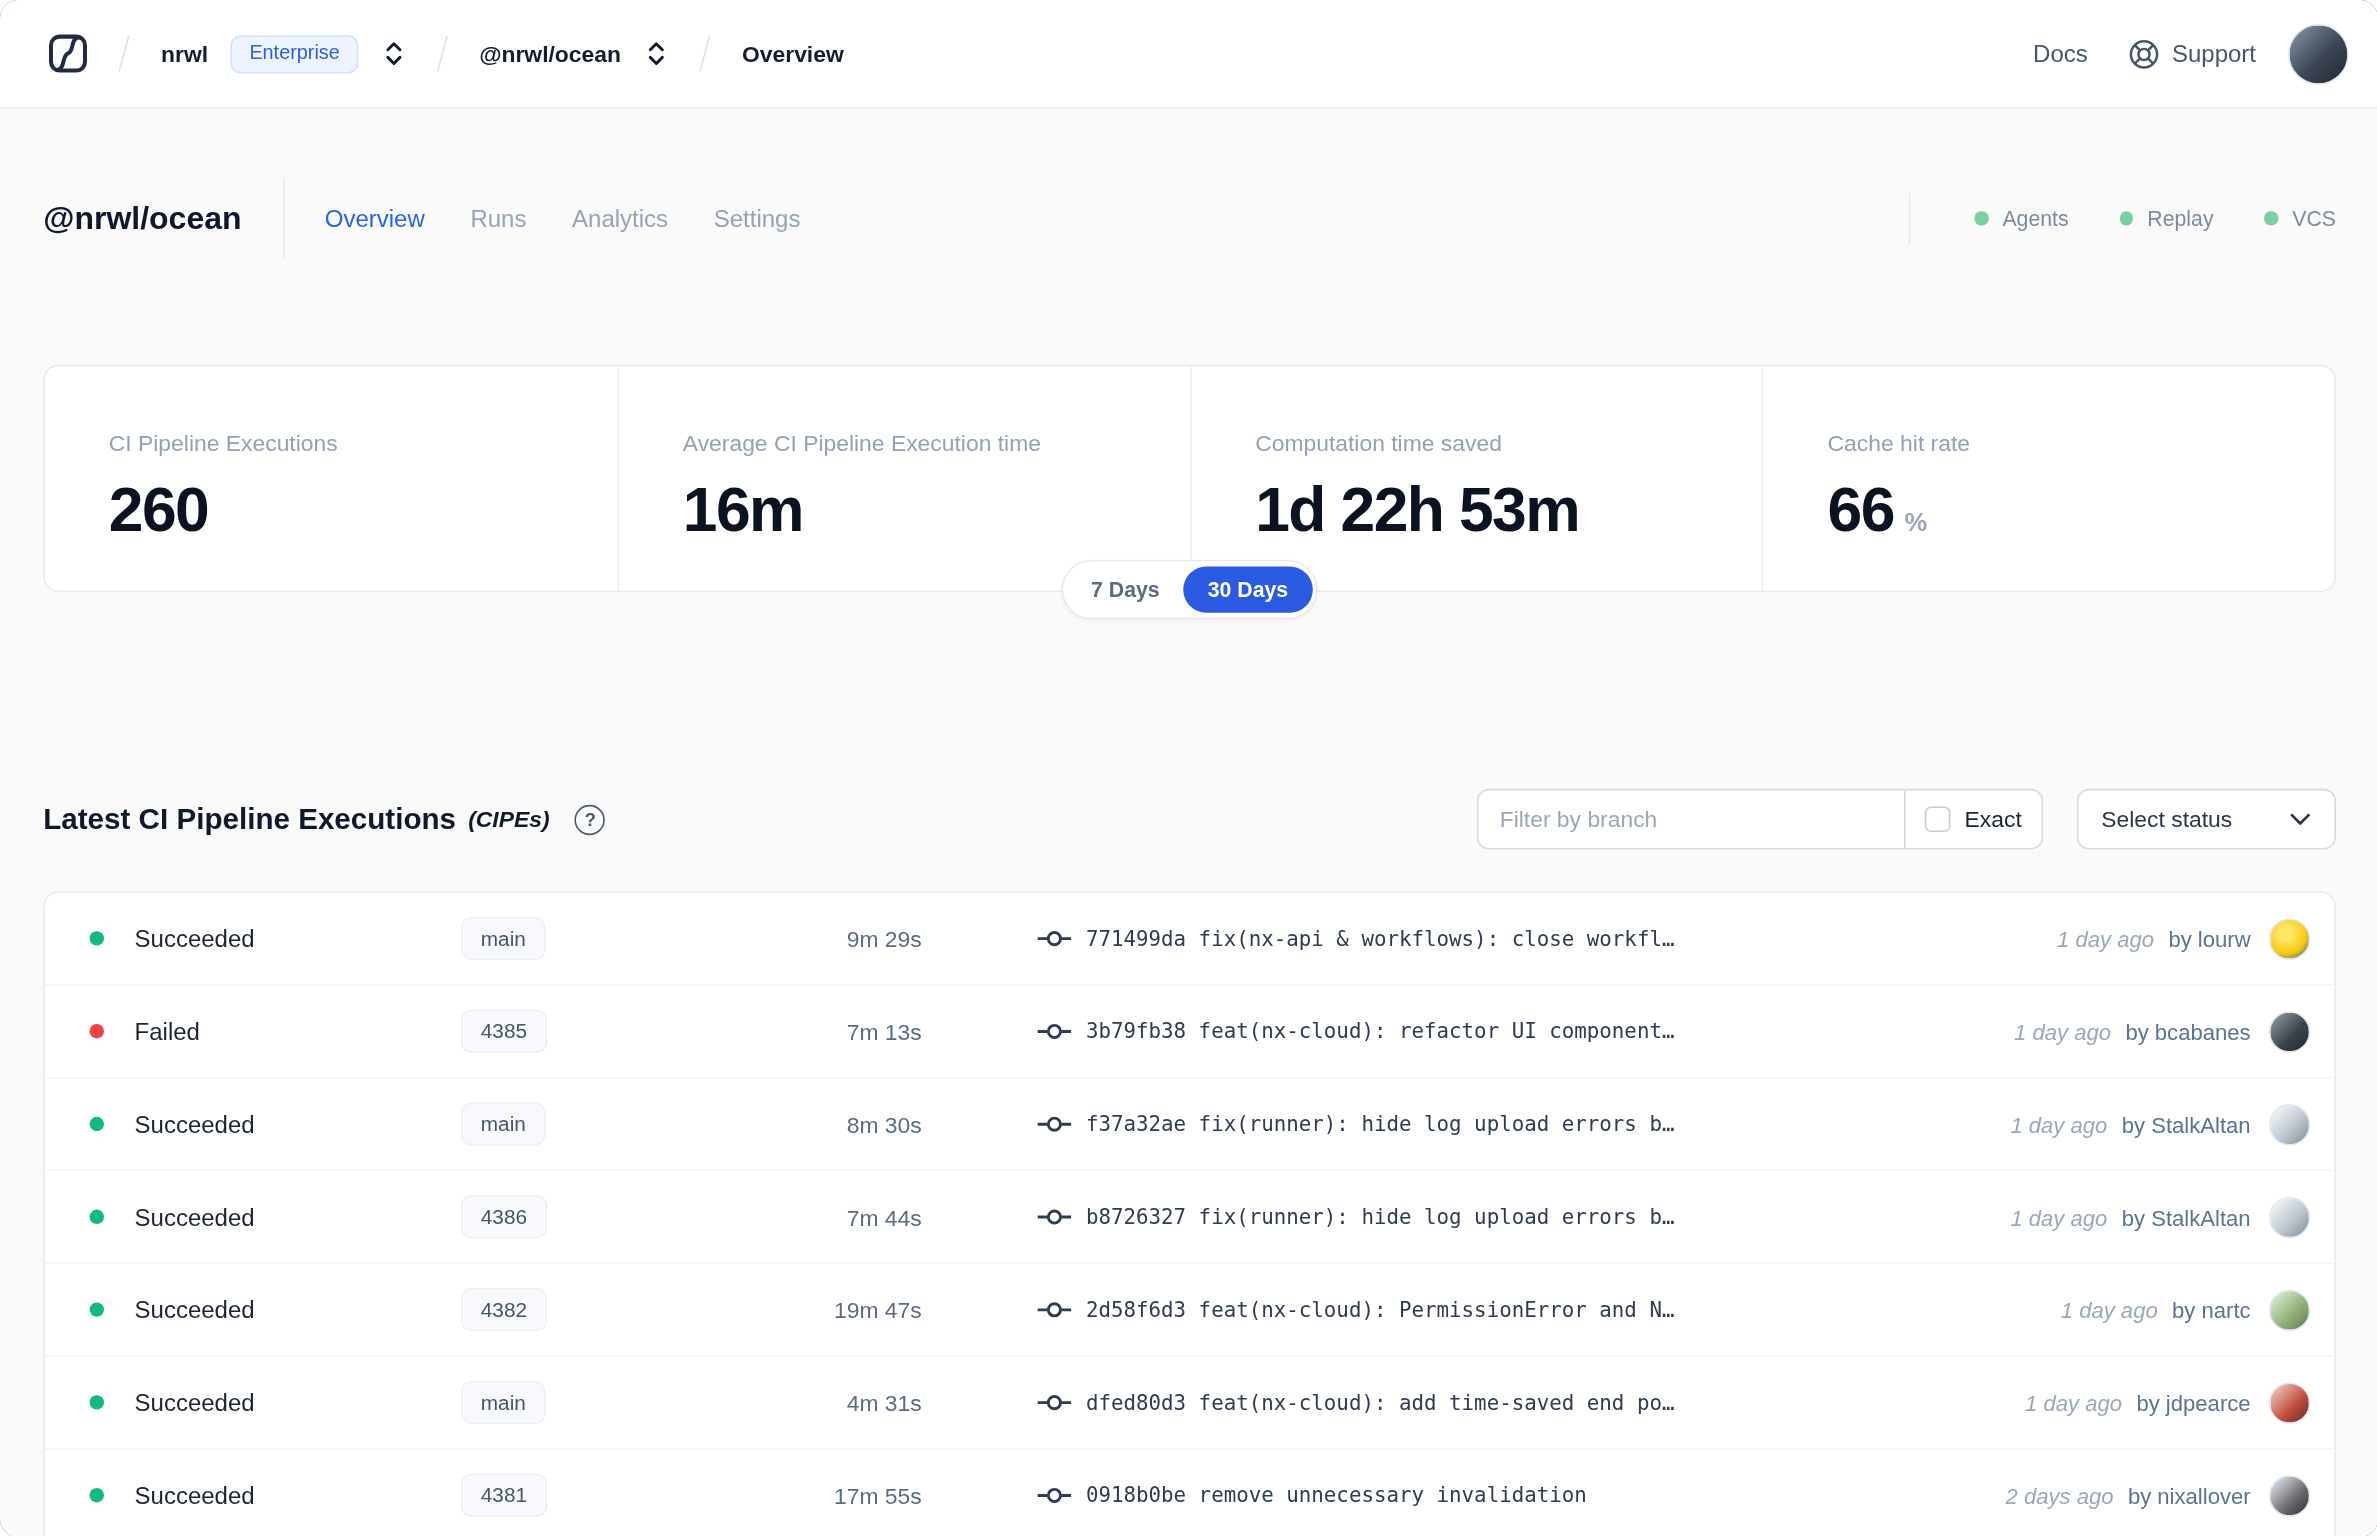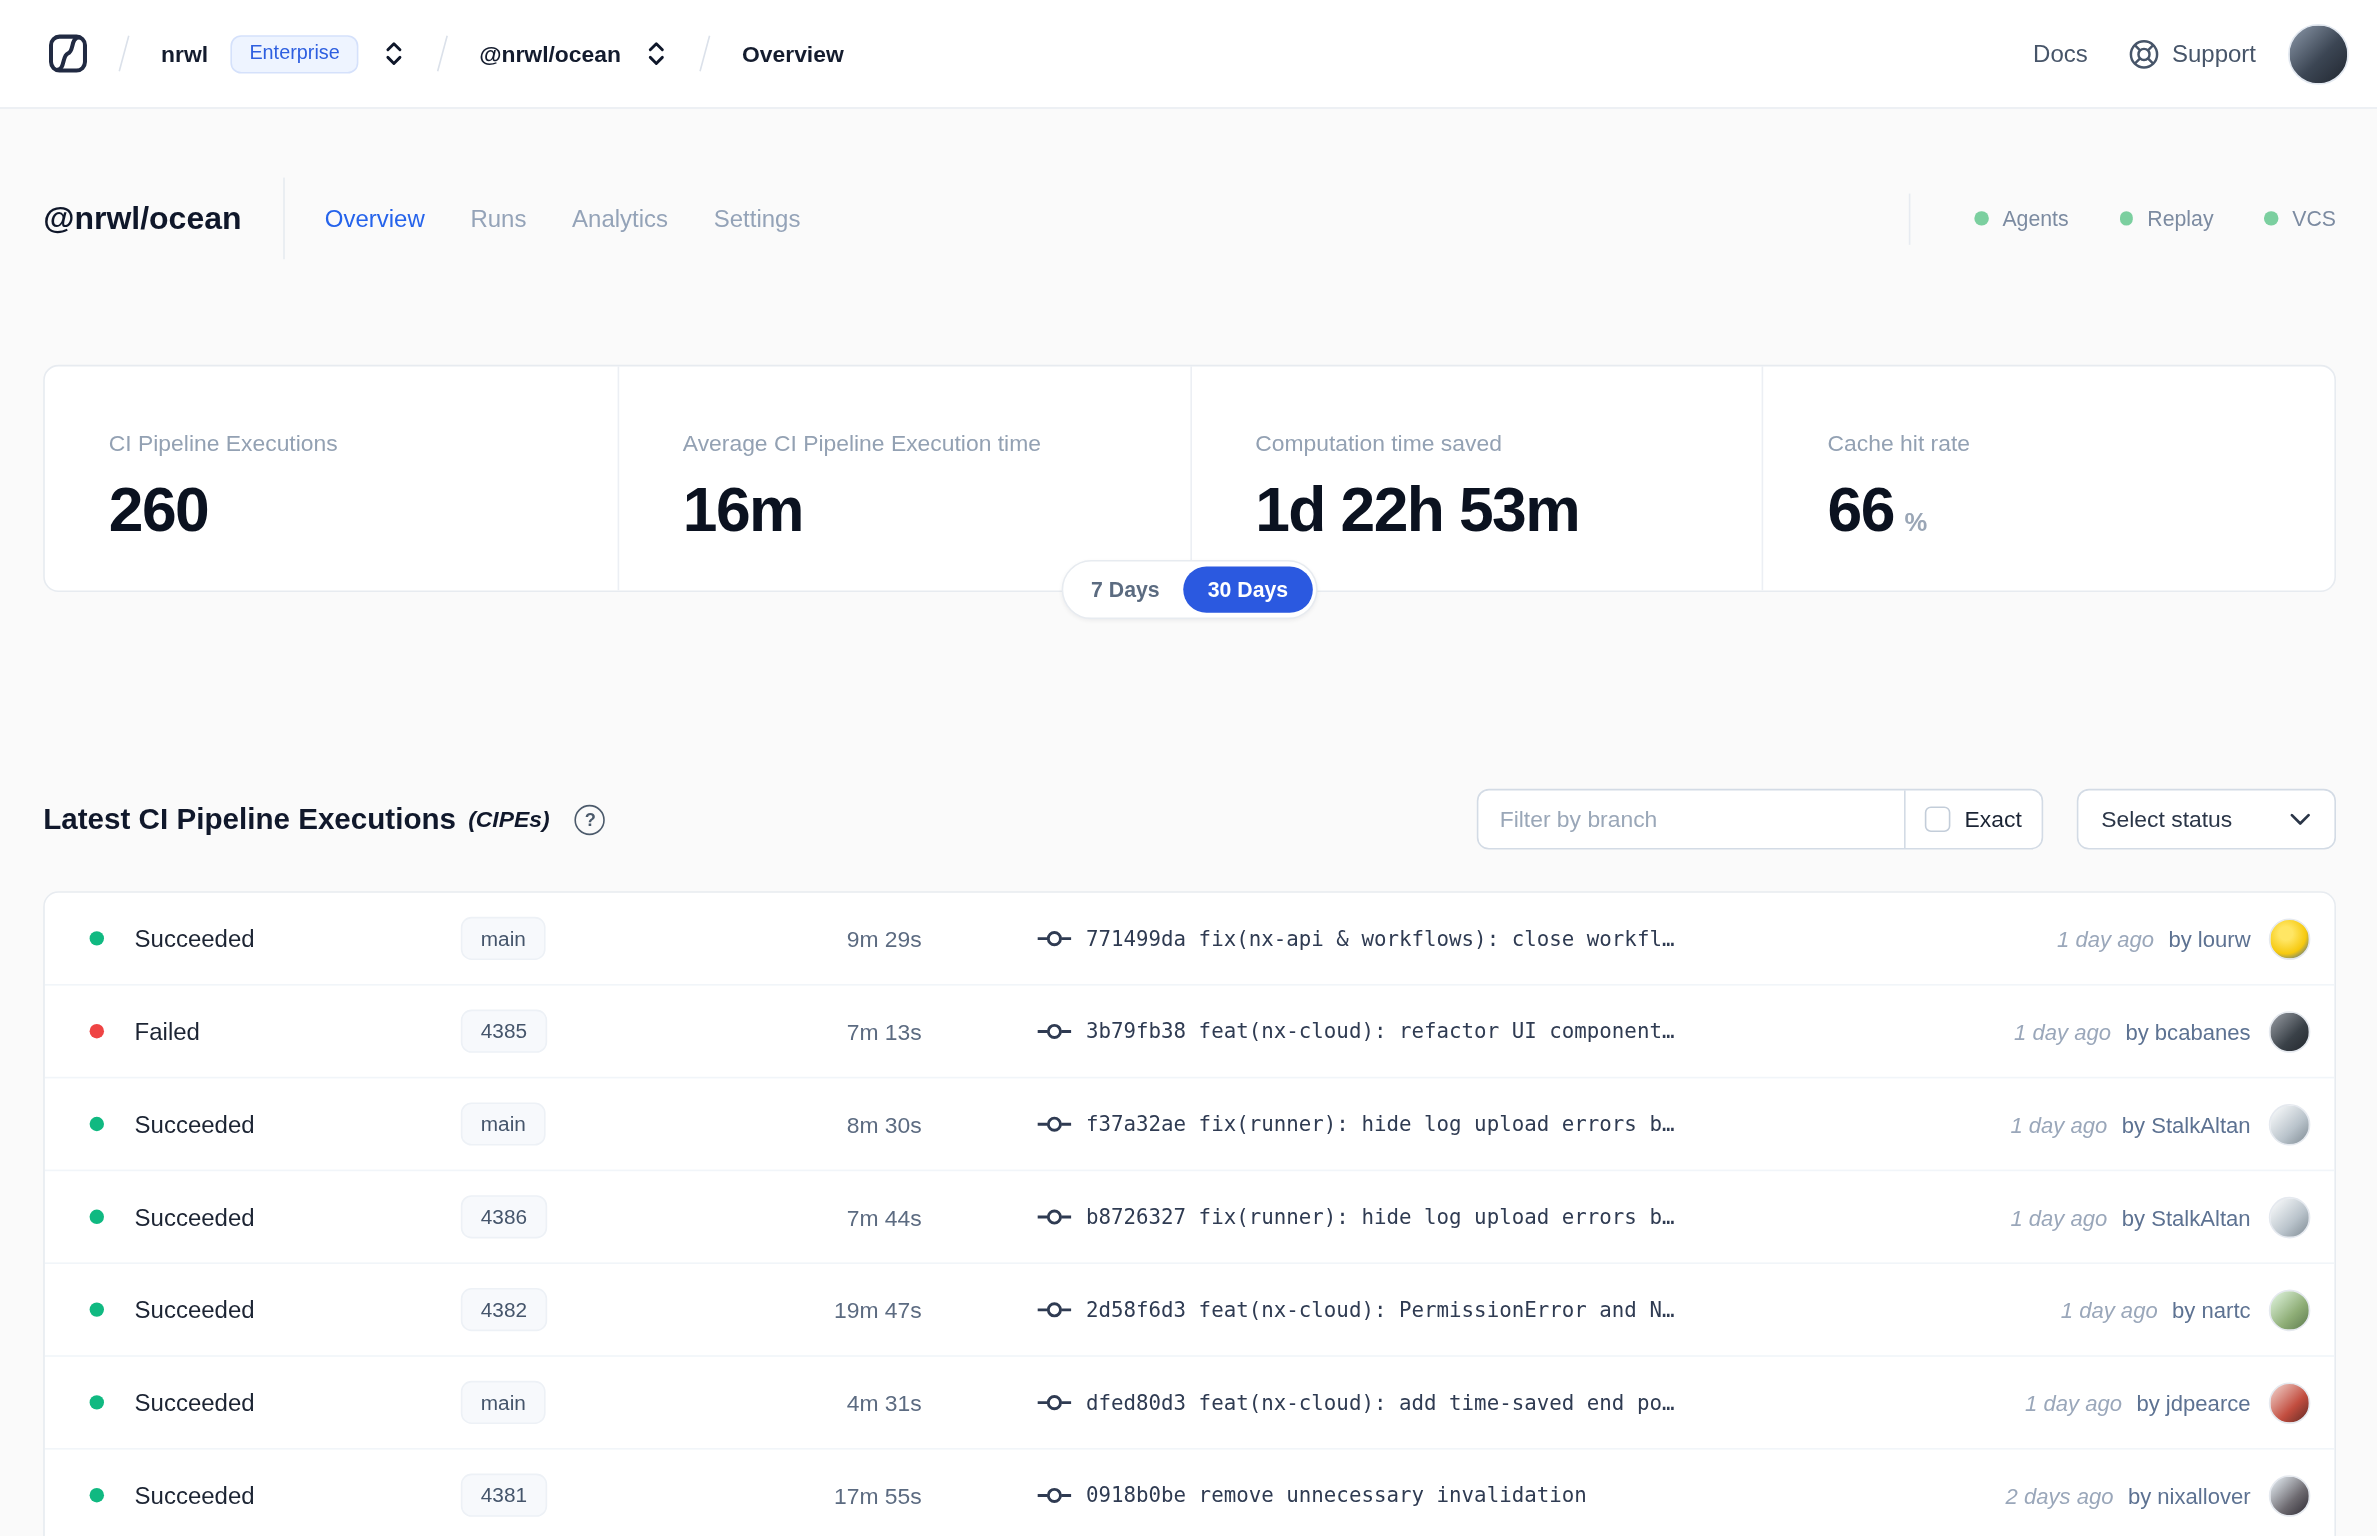--- a/index.html
+++ b/index.html
@@ -1,17 +1,17 @@
 <!DOCTYPE html>
 <html style="font-size:15px"><head>
 <meta charset="utf-8">
 <title>Overview</title>
 <style>
   html,body{margin:0;padding:0;}
-  .viewport{width:2378px;height:1537px;overflow:hidden;background:#b91c1c;}
+  .viewport{width:2378px;height:1537px;overflow:hidden;background:#b91c1c;border-radius:18px;}
   .stage{width:1487px;height:961px;transform:scale(1.6);transform-origin:0 0;
          background:#fafafa;font-family:"Liberation Sans",sans-serif;color:#1e293b;
          -webkit-font-smoothing:antialiased;}
   svg{display:block;}
 
   
   .topbar{height:68px;background:#fff;border-bottom:1px solid #e9edf2;
           display:flex;align-items:center;padding:0 19px 0 28.5px;box-sizing:border-box;}
   .tb-left{display:flex;align-items:center;gap:14.3px;}
   .logo{width:27px;height:27px;cursor:pointer;}

